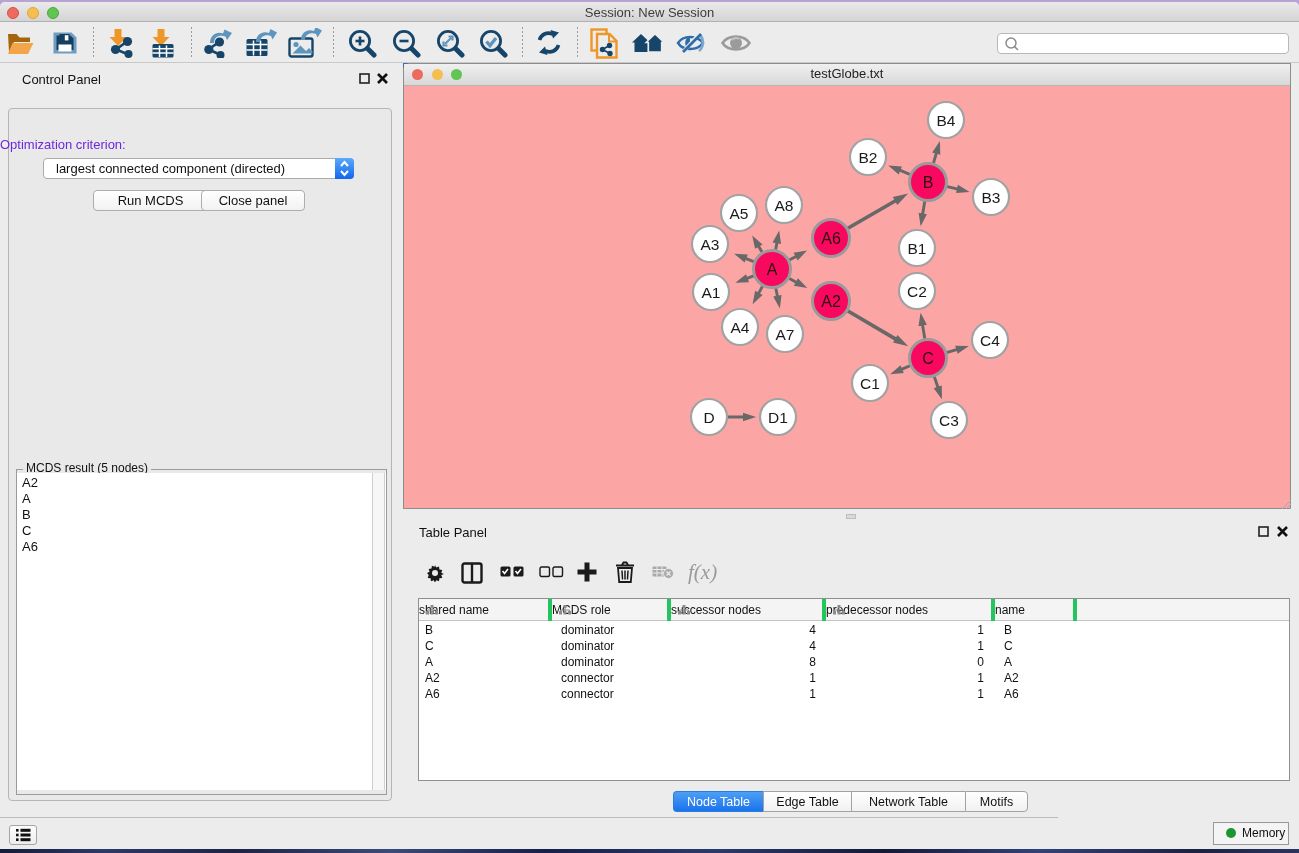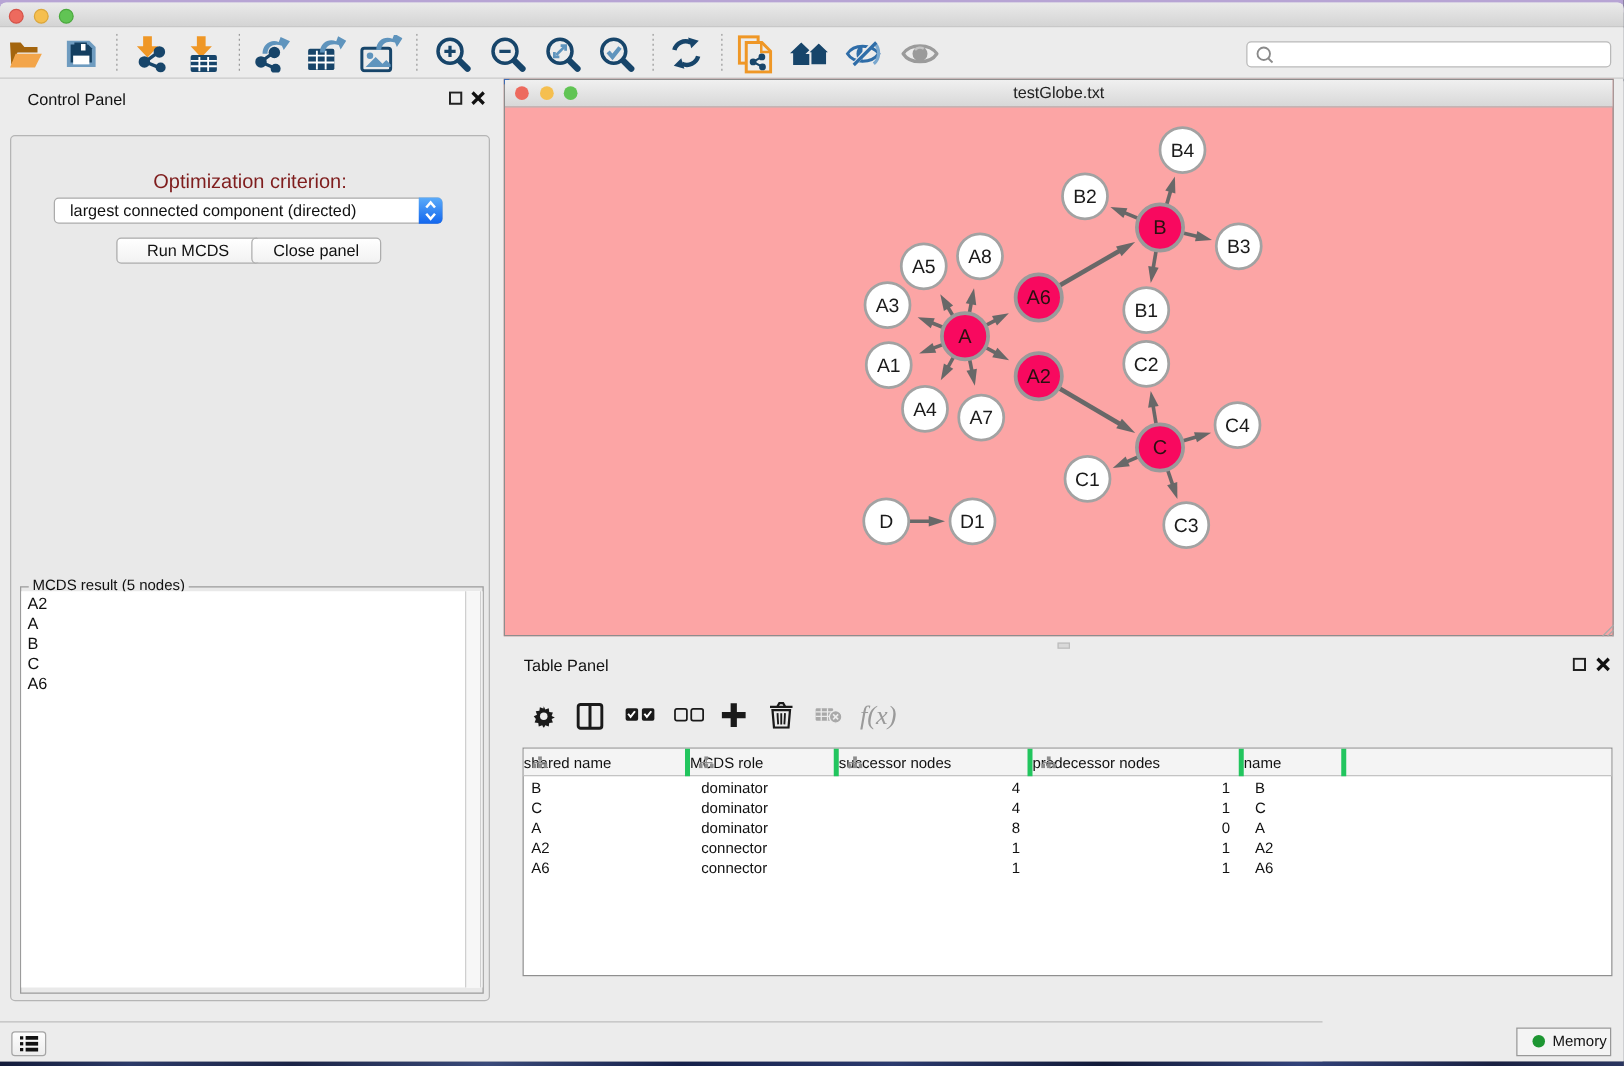--- a/index.html
+++ b/index.html
@@ -16,21 +16,21 @@
 #content{left:0;top:63px;width:1299px;height:784px;background:#ececec}
 
 #cphead{left:0;top:2px;width:400px;height:30px}
 #cptitle{left:22px;top:5px;font-size:13px;color:#111}
 #tabs{left:77px;top:32px;height:20px;display:flex}
 .tab{height:20px;border:1px solid #a2a2a2;border-right:none;background:linear-gradient(#fff,#f2f2f2);font-size:13px;color:#111;text-align:center;line-height:19px;padding:0 12px}
 .tab.first{border-radius:4px 0 0 4px}
 .tab.last{border-radius:0 4px 4px 0;border-right:1px solid #a2a2a2}
 .tab.sel{background:linear-gradient(#51a3f7,#1a73ec);color:#fff;border-color:#2a7de0}
 #cpbody{left:8px;top:43px;width:384px;height:693px;border:1px solid #b5b5b5;border-radius:4px;background:#e9e9e9}
-#optlabel{left:0;top:72px;width:400px;text-align:center;font-size:16px;color:#7f1d1d}
+#optlabel{left:0;top:72px;width:400px;text-align:left;font-size:13px;color:#6d28d9}
 #combo{left:43px;top:93px;width:311px;height:21px;background:#fff;border:1px solid #ababab;border-radius:4px}
 #combotext{left:12px;top:2px;font-size:13px;color:#111}
 #combobtn{left:291px;top:-1px;width:19px;height:21px;border-radius:0 4px 4px 0;background:linear-gradient(#5babf9,#1266ee)}
 .btn{top:125px;height:21px;background:linear-gradient(#ffffff,#f2f2f2);border:1px solid #adadad;border-radius:4px;font-size:13px;color:#111;text-align:center;line-height:19px}
 #groupbox{left:16px;top:404px;width:371px;height:326px;border:1px solid #9b9b9b}
 #grouplabel{left:6px;top:-9px;background:#e9e9e9;font-size:12px;color:#111;padding:0 3px}
 #listbox{left:0px;top:3px;width:369px;height:317px;background:#fff;font-size:13px;color:#111;line-height:16px;padding:2px 0 0 5px}
 #listsb{left:355px;top:3px;width:13px;height:317px;background:#f7f7f7;border-left:1px solid #cfcfcf;border-right:1px solid #cfcfcf}
 
 #netwin{left:403px;top:-2px;width:888px;height:446px;background:#fca5a5;border:1px solid #8d8d8d}
@@ -55,20 +55,21 @@
 #membtn{left:1213px;top:4px;width:76px;height:23px;background:#f4f4f4;border:1px solid #989898;font-size:12px;color:#111;line-height:21px}
 </style></head>
 <body>
 <div class="abs" id="topstrip"></div>
 <div class="abs" id="deskstrip"></div>
 <div class="abs" id="mainwin">
   <div class="abs" id="titlebar">
     <div class="abs tl" style="left:7px;background:#ed6a5e;border:0.5px solid #d55248"></div>
     <div class="abs tl" style="left:27px;background:#f5bf4f;border:0.5px solid #dba63a"></div>
     <div class="abs tl" style="left:47px;background:#61c454;border:0.5px solid #4aa93d"></div>
+    <div class="abs" id="title">Session: New Session</div>
   </div>
   <div class="abs" id="toolbar">
     <svg class="abs" style="left:7px;top:9px" width="27" height="24" viewBox="0 0 27 24">
         <path d="M1 3 h8.5 l3 3.5 h10.5 v4.5 h-16 l-5 10 z" fill="#a4650e"></path>
         <path d="M5.5 12 h21 l-5.5 11 h-20 z" fill="#f3a54a"></path>
       </svg>
     <svg class="abs" style="left:52px;top:9px" width="26" height="24" viewBox="0 0 26 24">
         <path d="M1.5 1.5 h18 l5 5 v16 h-23 z" fill="#6f9cc0"></path>
         <path d="M4.5 4.5 h14 l3 3 v11.5 h-17 z" fill="#143f60"></path>
         <rect x="7.5" y="3" width="10" height="8" fill="#143f60"></rect>
@@ -451,20 +452,26 @@
             </div>
           <div class="trow">
               <span class="abs" style="left:6px">A6</span>
               <span class="abs" style="left:142px">connector</span>
               <span class="abs num" style="left:300px;width:97px">1</span>
               <span class="abs num" style="left:470px;width:95px">1</span>
               <span class="abs" style="left:585px">A6</span>
             </div>
         </div>
       </div>
+      <div class="abs" id="btabs">
+        <div class="btab sel first" style="width:90px">Node Table</div>
+          <div class="btab" style="width:88px">Edge Table</div>
+          <div class="btab" style="width:114px">Network Table</div>
+          <div class="btab last" style="width:63px">Motifs</div>
+      </div>
     </div>
     <div class="abs" id="statusbar">
       <div class="abs" id="listbtn">
           <svg width="26" height="18" viewBox="0 0 26 18" style="position:absolute;left:0;top:0">
             <g fill="#111">
               <rect x="6" y="3" width="2.6" height="2.6"></rect>
               <rect x="10.5" y="2.8" width="10" height="3"></rect>
               <rect x="6" y="7.7" width="2.6" height="2.6"></rect>
               <rect x="10.5" y="7.5" width="10" height="3"></rect>
               <rect x="6" y="12.4" width="2.6" height="2.6"></rect>

